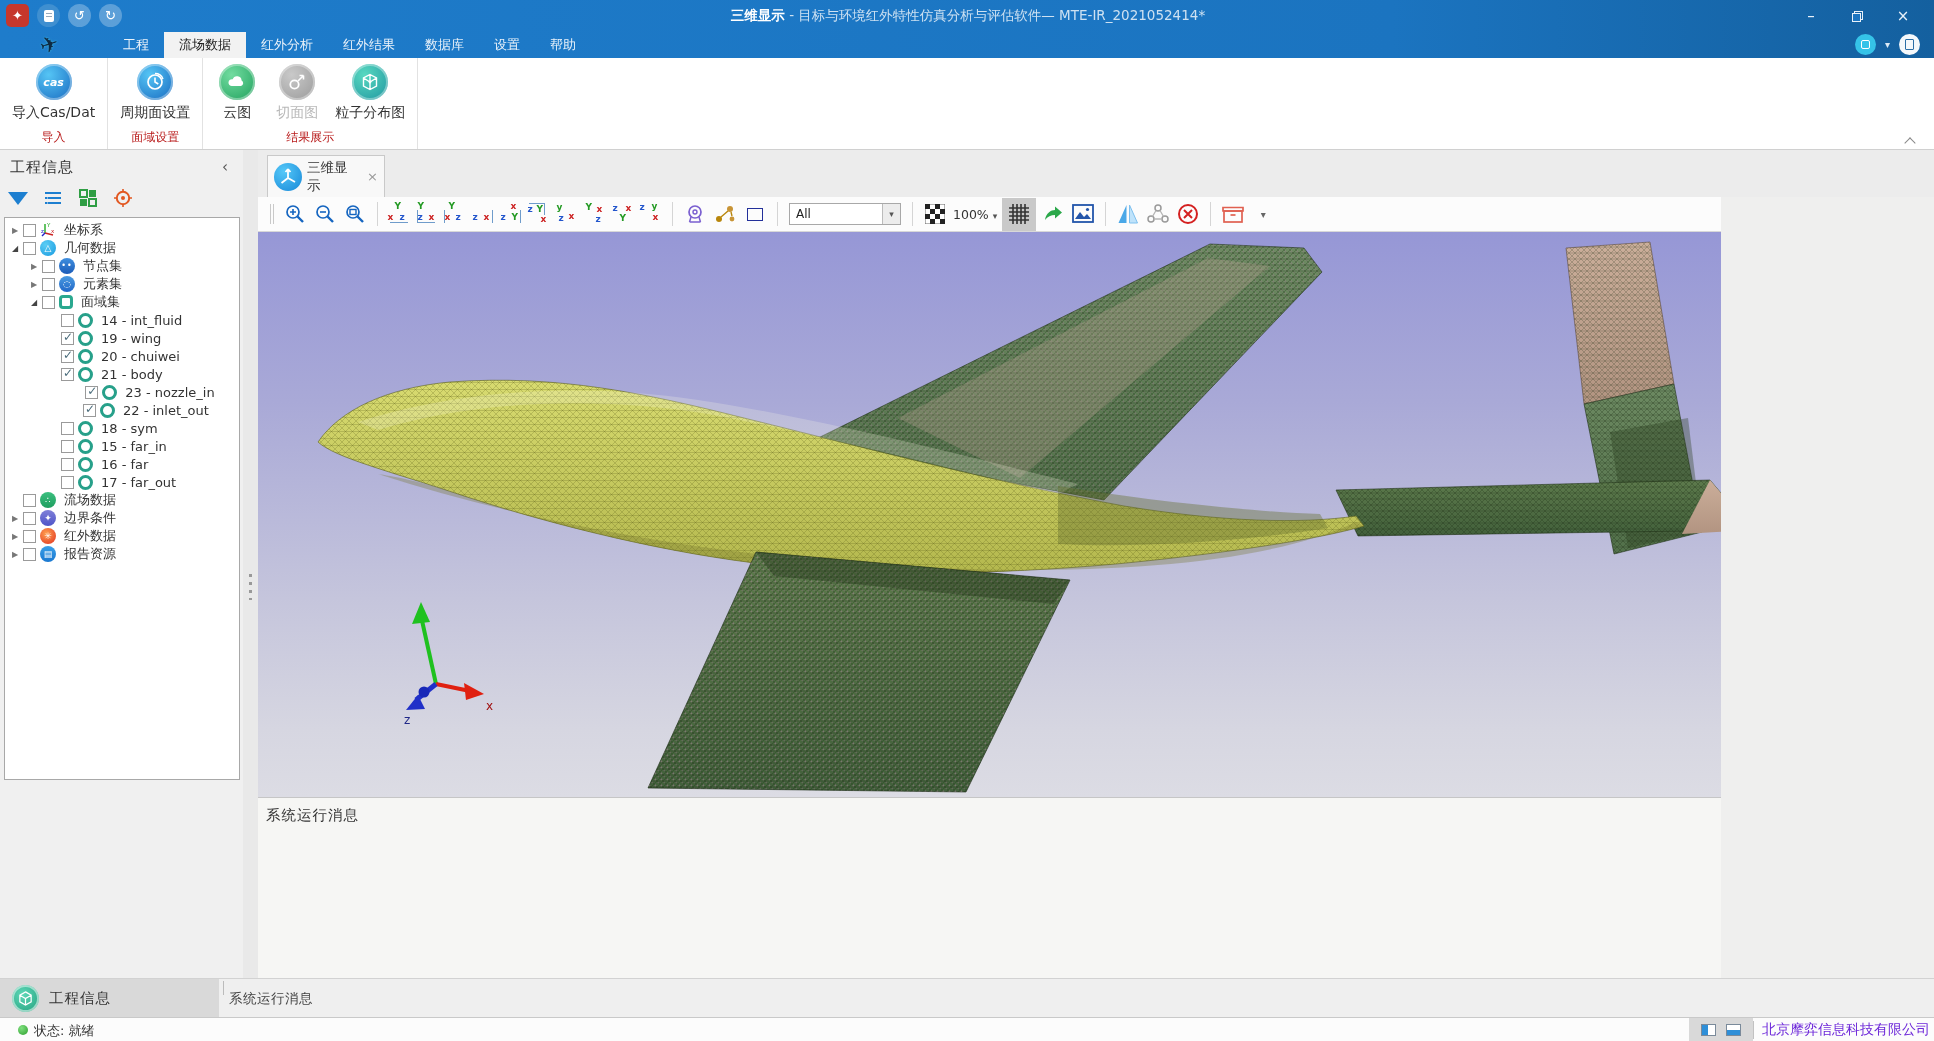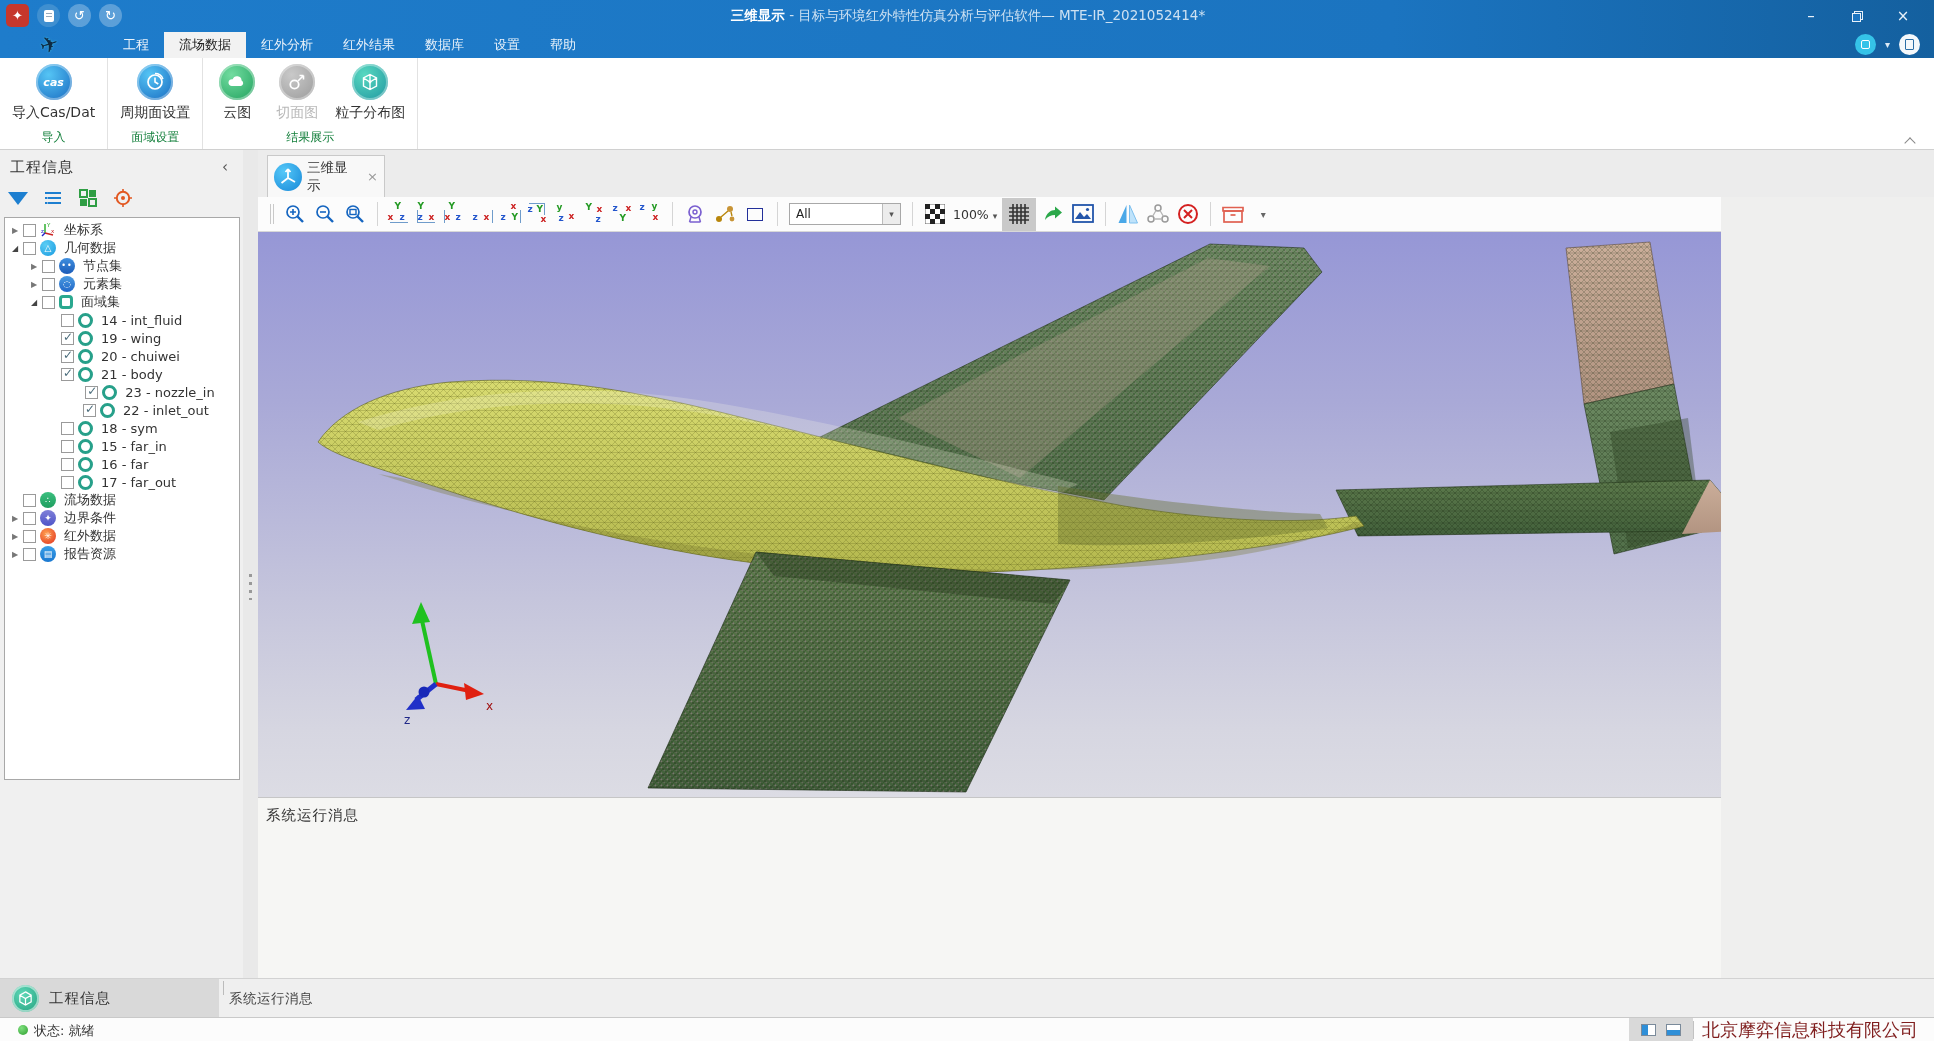--- a/index.html
+++ b/index.html
@@ -53,21 +53,21 @@
   .rbuttons { display:flex; gap:4px; flex:1; }
   .rbtn { display:flex; flex-direction:column; align-items:center; padding:2px 6px; min-width:56px; }
   .rbtn-circle { width:36px; height:36px; border-radius:50%; display:flex; align-items:center;
                  justify-content:center; color:#fff; box-shadow:inset 0 0 0 2px rgba(255,255,255,.35); }
   .rc-blue  { background:radial-gradient(circle at 35% 30%, #55c5f5, #1769c0); }
   .rc-green { background:radial-gradient(circle at 35% 30%, #72dca0, #1fa05c); }
   .rc-gray  { background:radial-gradient(circle at 35% 30%, #c9c9c9, #9a9a9a); }
   .rc-teal  { background:radial-gradient(circle at 35% 30%, #58d8c0, #1f96a0); }
   .rbtn-label { margin-top:4px; font-size:14px; color:#333; white-space:nowrap; }
   .rbtn.disabled .rbtn-label { color:#b8b8b8; }
-  .rgroup-label { height:22px; line-height:20px; font-size:12px; color:#15803d; }
+  .rgroup-label { height:22px; line-height:20px; font-size:12px; color:#b91c1c; }
   .cas-txt { font-size:11px; font-style:italic; font-weight:bold; }
   .ribbon-collapse { position:absolute; right:18px; bottom:6px; width:10px; height:6px; }
   .ribbon-collapse::after { content:""; position:absolute; left:0; top:2px; width:7px; height:7px;
         border-left:1.6px solid #888; border-top:1.6px solid #888; transform:rotate(45deg); }
 
   
   .panel { position:absolute; left:0; top:150px; width:243px; height:828px; background:#f0f0f0; }
   .panel-header { position:absolute; left:10px; top:8px; font-size:15px; color:#333; letter-spacing:1px; }
   .panel-collapse { position:absolute; left:222px; top:8px; font-size:15px; color:#555; }
   .panel-tools { position:absolute; left:8px; top:38px; display:flex; gap:15px; align-items:center; }
@@ -158,21 +158,21 @@
                border-top:1px solid #c9c9c9; }
   .status-dot { position:absolute; left:18px; top:7px; width:10px; height:10px; border-radius:50%;
                 background:radial-gradient(circle at 35% 30%,#7fe07f,#2d9e2d); }
   .status-label { position:absolute; left:34px; top:4px; font-size:13px; color:#333; }
   .sb-right { position:absolute; right:0; top:0; height:24px; display:flex; align-items:center; }
   .sb-iconblock { background:#d9d9d9; height:24px; display:flex; align-items:center; gap:10px; padding:0 12px; }
   .sb-win { width:15px; height:12px; border:1px solid #7a8a9a; background:#fff; position:relative; }
   .sb-win::after { content:""; position:absolute; left:0; top:0; width:6px; height:10px; background:#2e8fd8; }
   .sb-win.alt::after { left:auto; right:0; width:13px; height:5px; top:auto; bottom:0; }
   .sb-sep { width:1px; height:18px; background:#c2c2c2; margin-right:8px; }
-  .sb-company { font-size:18px; color:#7f1d1d; margin-right:16px; white-space:nowrap; }
+  .sb-company { font-size:14px; color:#6d28d9; margin-right:4px; white-space:nowrap; }
 </style>
 </head>
 <body>
 
 <div class="app">
 
   <div class="titlebar">
     <div class="tb-icons">
       <div class="tb-btn red">✦</div>
       <div class="tb-btn blue">

